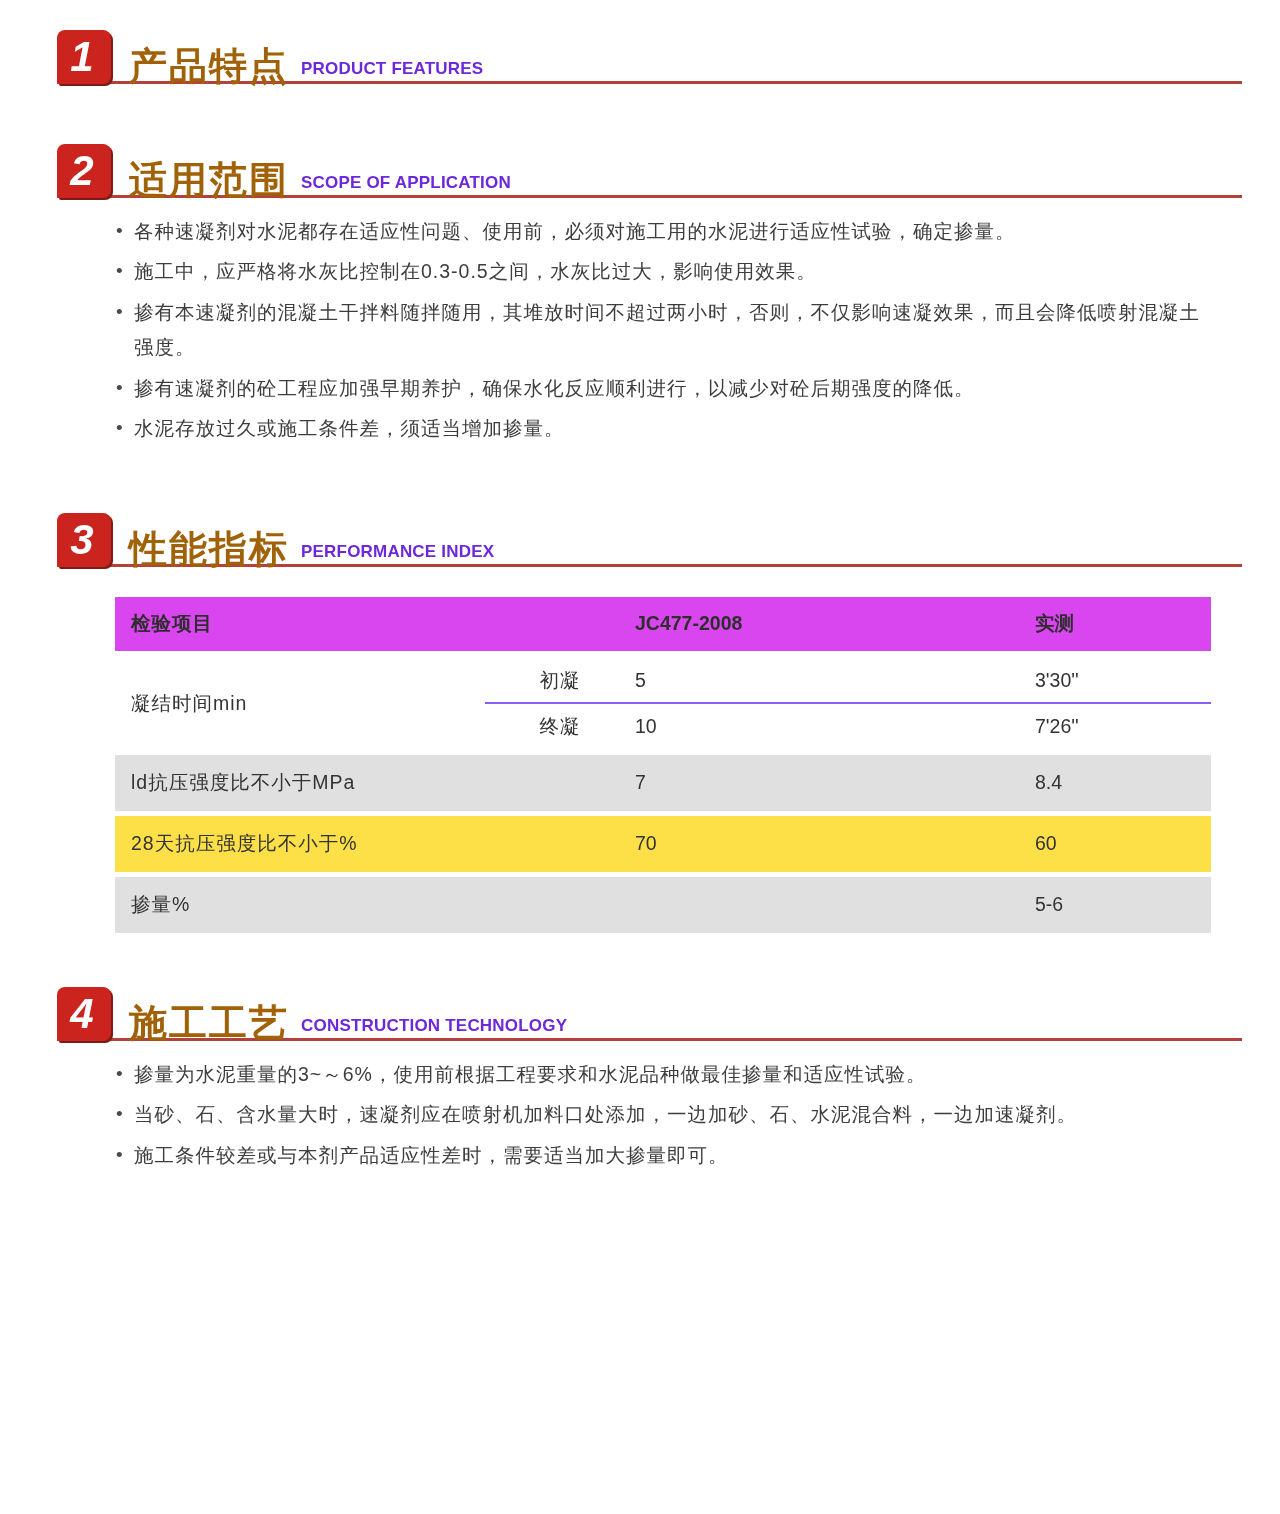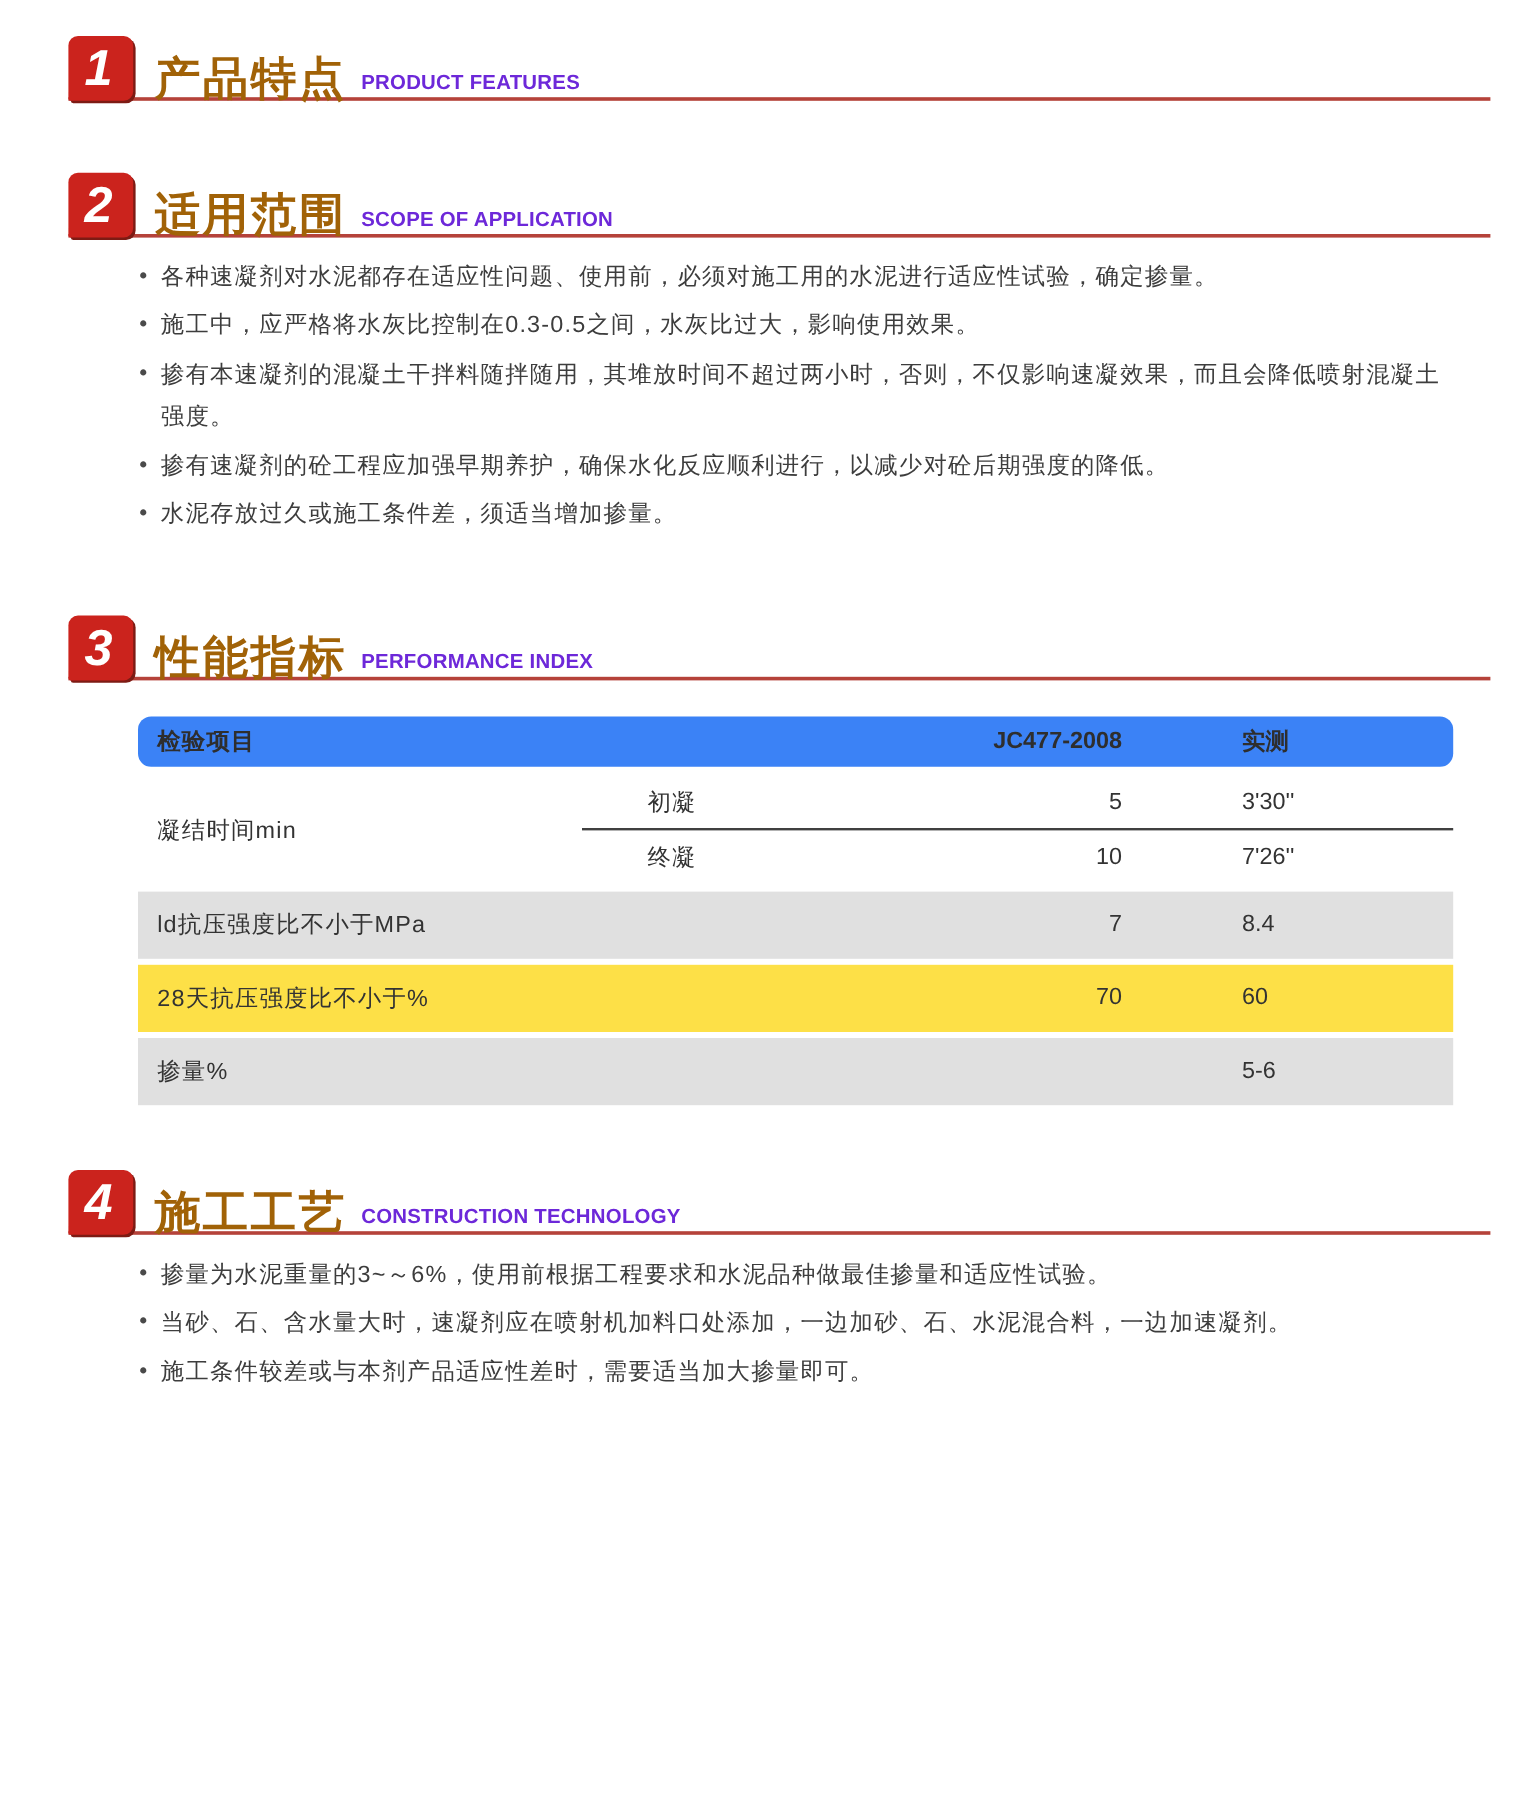--- a/index.html
+++ b/index.html
@@ -55,30 +55,30 @@
   }
   ul.bullets li::before {
     content: "\2022";
     position: absolute; left: 1px; top: 0;
     color: #4a4a4a; font-size: 19px;
   }
 
   
   .ptable { margin: 30px 0 0 115px; width: 1096px; font-size: 19.5px; color: #333; }
   .grid4 { display: grid; grid-template-columns: 370px 150px 300px 1fr; align-items: center; }
-  .thead { background: #3b82f6; height: 42px; font-weight: 700; margin-bottom: 8px; color: #2e2e2e; border-radius: 11px; }
+  .thead { background: #d946ef; height: 54px; font-weight: 700; margin-bottom: 8px; color: #2e2e2e; }
   .cell-item { padding-left: 16px; letter-spacing: 1px; }
   .cell-sub { text-align: center; letter-spacing: 1px; }
-  .cell-std { text-align: right; }
+  .cell-std { text-align: left; }
   .cell-meas { padding-left: 100px; }
 
   .setrow { display: grid; grid-template-columns: 370px 1fr; background: #fff; margin-bottom: 6px; }
   .setrow .cell-item { display: flex; align-items: center; }
   .subrow { display: grid; grid-template-columns: 150px 300px 1fr; align-items: center; height: 45px; }
-  .subrow.first { border-bottom: 2px solid #404040; }
+  .subrow.first { border-bottom: 2px solid #8b5cf6; }
 
   .srow { height: 56px; margin-top: 5px; }
   .srow.gray { background: #e0e0e0; }
   .srow.white { background: #fde047; }
 
   
   .s2 { margin-top: 56px; }
   .s3 { margin-top: 62px; }
   .s4 { margin-top: 50px; }
 </style>

